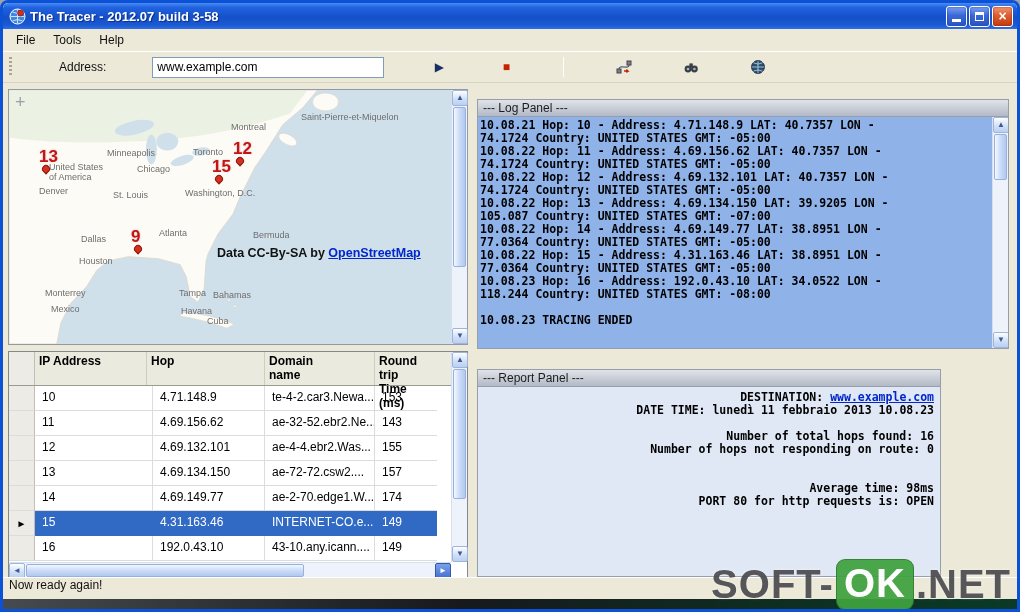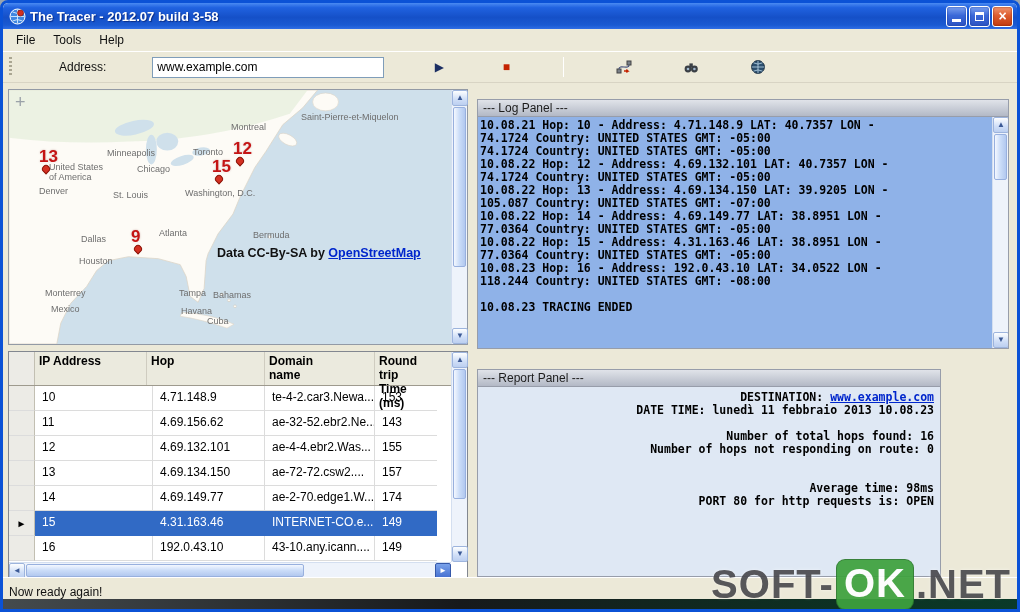--- a/index.html
+++ b/index.html
@@ -88,21 +88,21 @@
 
   
   .report-panel{position:absolute;left:474px;top:366px;width:464px;height:208px;}
   .report-body{position:absolute;left:0;top:18px;right:0;bottom:0;border:1px solid #979daa;border-top:none;background:#dfe8f4;overflow:hidden;
     padding:4px 6px;font-family:"DejaVu Sans Mono","Liberation Mono",monospace;font-size:11.5px;font-weight:bold;color:#000;line-height:13px;}
   .report-line{min-height:13px;white-space:pre;text-align:right;}
   .report-body a{color:#0026cc;text-decoration:underline;}
 
   
   .statusbar{position:absolute;left:0;right:0;bottom:10px;height:22px;background:#ece9d8;border-top:1px solid #fff;
-    display:flex;align-items:flex-end;padding-left:6px;font-size:12px;color:#111;}
+    display:flex;align-items:flex-start;padding-left:6px;font-size:12px;color:#111;}
   .bottom-strip{position:absolute;left:-3px;right:-3px;bottom:-3px;height:13px;
     background:linear-gradient(90deg,#454b4e 0%,#17191b 45%,#0e2f22 78%,#0a3a28 100%);}
   .watermark{position:absolute;right:6px;bottom:0px;z-index:60;font-weight:bold;font-size:40px;letter-spacing:1px;
     color:#4c4c50;opacity:.93;display:flex;align-items:center;text-shadow:0 0 3px rgba(255,255,255,.55);}
   .wm-badge{display:inline-block;background:#3ea23e;color:#fff;border-radius:8px;padding:1px 7px 3px 7px;margin:0 3px;
     text-shadow:none;box-shadow:0 0 0 1px #2c7a2c;}
 </style>
 </head>
 <body>
 
@@ -268,20 +268,21 @@
     </div>
   </div>
 
   <div class="log-panel">
     <div class="panel-hdr">--- Log Panel ---</div>
     <div class="log-body">
       <div class="log-text">
 
       <div class="log-line">10.08.21 Hop: 10 - Address: 4.71.148.9 LAT: 40.7357 LON -</div>
           <div class="log-line">74.1724 Country: UNITED STATES GMT: -05:00</div>
+          <div class="log-line">10.08.22 Hop: 11 - Address: 4.69.156.62 LAT: 40.7357 LON -</div>
           <div class="log-line">74.1724 Country: UNITED STATES GMT: -05:00</div>
           <div class="log-line">10.08.22 Hop: 12 - Address: 4.69.132.101 LAT: 40.7357 LON -</div>
           <div class="log-line">74.1724 Country: UNITED STATES GMT: -05:00</div>
           <div class="log-line">10.08.22 Hop: 13 - Address: 4.69.134.150 LAT: 39.9205 LON -</div>
           <div class="log-line">105.087 Country: UNITED STATES GMT: -07:00</div>
           <div class="log-line">10.08.22 Hop: 14 - Address: 4.69.149.77 LAT: 38.8951 LON -</div>
           <div class="log-line">77.0364 Country: UNITED STATES GMT: -05:00</div>
           <div class="log-line">10.08.22 Hop: 15 - Address: 4.31.163.46 LAT: 38.8951 LON -</div>
           <div class="log-line">77.0364 Country: UNITED STATES GMT: -05:00</div>
           <div class="log-line">10.08.23 Hop: 16 - Address: 192.0.43.10 LAT: 34.0522 LON -</div>

